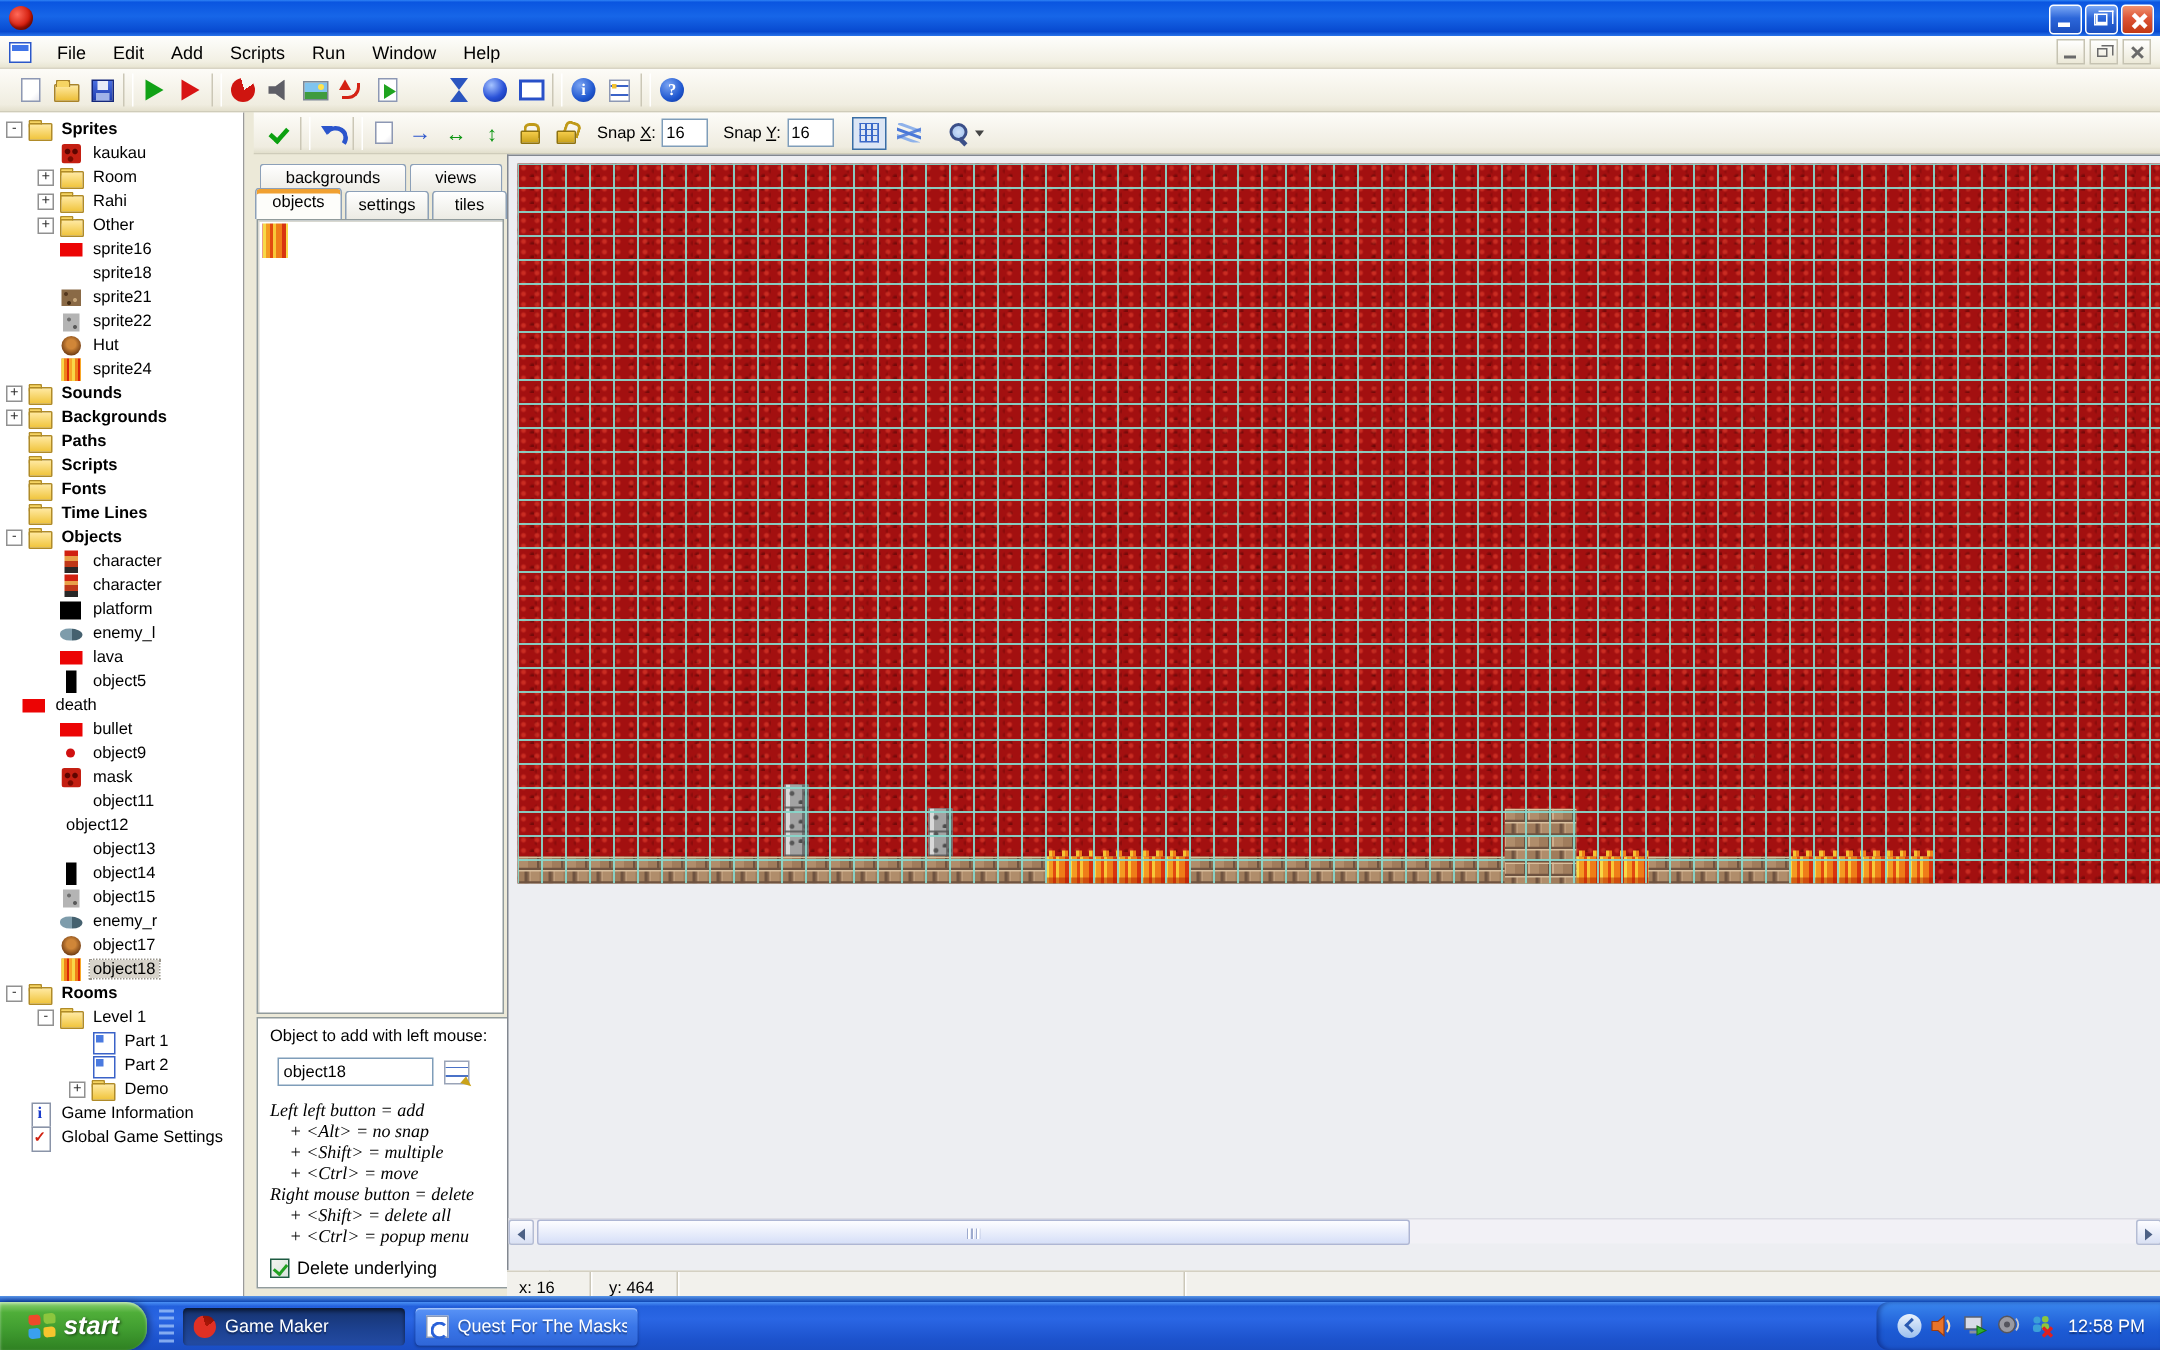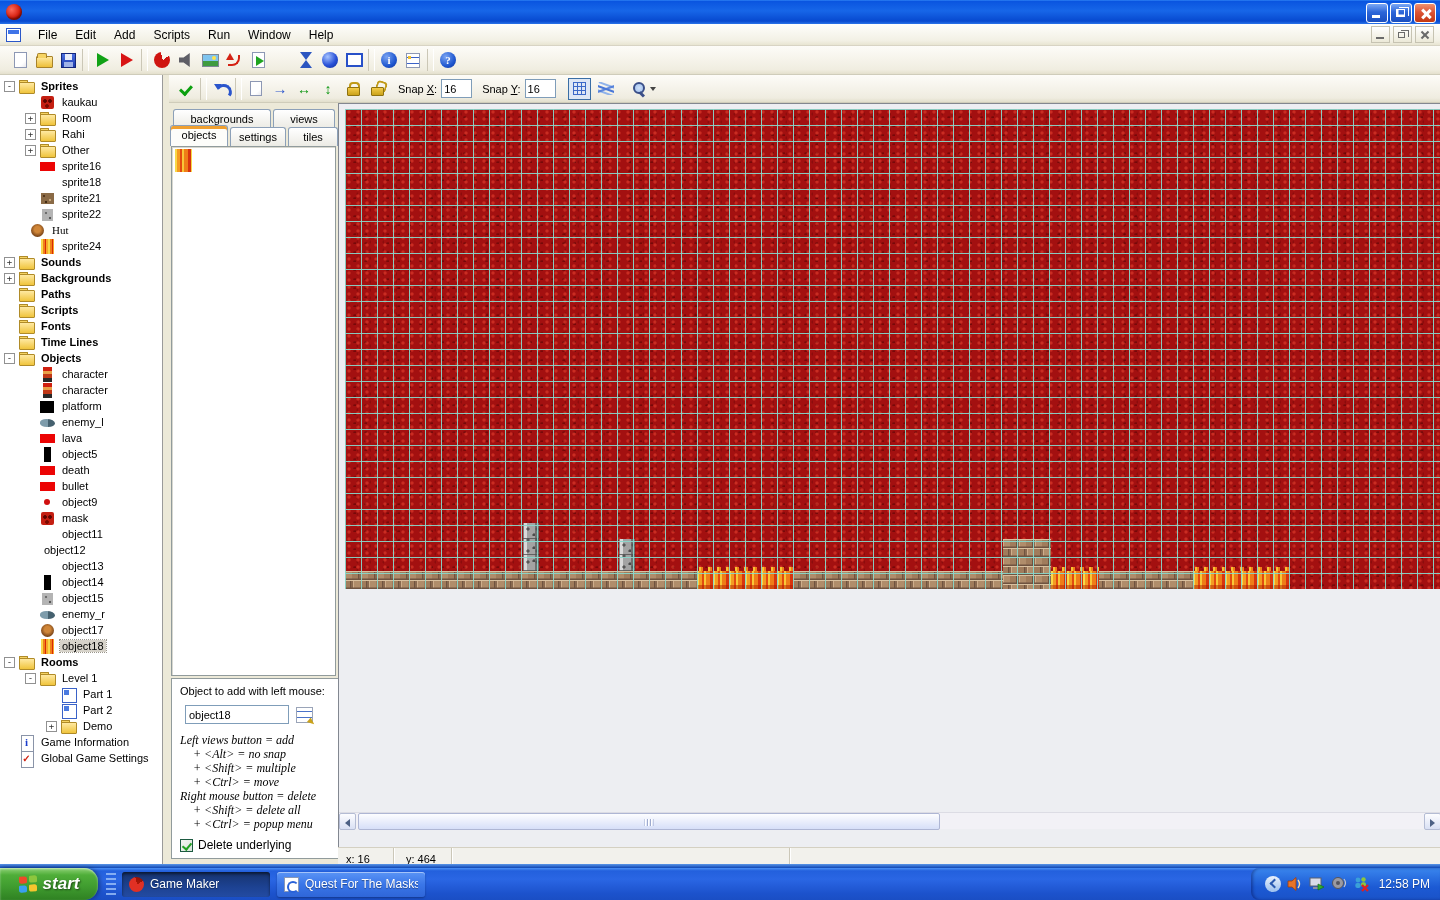--- a/index.html
+++ b/index.html
@@ -461,21 +461,21 @@
         <div class="trow" style="padding-left: 25px;">
           <span class="exp exp-none"></span>
           <span class="ti icon-brown"></span>
           <span class="tlabel">sprite21</span>
         </div>
         <div class="trow" style="padding-left: 25px;">
           <span class="exp exp-none"></span>
           <span class="ti icon-gray"></span>
           <span class="tlabel">sprite22</span>
         </div>
-        <div class="trow" style="padding-left: 15px; font-family: Liberation Serif, serif;">
+        <div class="trow" style="padding-left: 25px;">
           <span class="exp exp-none"></span>
           <span class="ti icon-hut"></span>
           <span class="tlabel">Hut</span>
         </div>
         <div class="trow" style="padding-left: 25px;">
           <span class="exp exp-none"></span>
           <span class="ti icon-lava"></span>
           <span class="tlabel">sprite24</span>
         </div>
         <div class="trow bold" style="padding-left: 4px;">
@@ -536,21 +536,21 @@
         <div class="trow" style="padding-left: 25px;">
           <span class="exp exp-none"></span>
           <span class="ti icon-red"></span>
           <span class="tlabel">lava</span>
         </div>
         <div class="trow" style="padding-left: 25px;">
           <span class="exp exp-none"></span>
           <span class="ti icon-blacktall"></span>
           <span class="tlabel">object5</span>
         </div>
-        <div class="trow" style="padding-left: 25px;">
+        <div class="trow" style="">
           <span class="exp exp-none"></span>
           <span class="ti icon-red"></span>
           <span class="tlabel">death</span>
         </div>
         <div class="trow" style="padding-left: 25px;">
           <span class="exp exp-none"></span>
           <span class="ti icon-red"></span>
           <span class="tlabel">bullet</span>
         </div>
         <div class="trow" style="padding-left: 25px;">
@@ -654,21 +654,21 @@
     </div>
 
     <div class="addpanel">
       <div class="addcaption">Object to add with left mouse:</div>
       <div class="objrow">
         <input class="objinput" value="object18" style="">
         <span class="menubtn"></span>
       </div>
       <div class="helptext">
 
-      <div class="helpline">Left views button = add</div>
+      <div class="helpline">Left left button = add</div>
           <div class="helpline" style="padding-left: 13px;">+ &lt;Alt&gt; = no snap</div>
           <div class="helpline" style="padding-left: 13px;">+ &lt;Shift&gt; = multiple</div>
           <div class="helpline" style="padding-left: 13px;">+ &lt;Ctrl&gt; = move</div>
           <div class="helpline">Right mouse button = delete</div>
           <div class="helpline" style="padding-left: 13px;">+ &lt;Shift&gt; = delete all</div>
           <div class="helpline" style="padding-left: 13px;">+ &lt;Ctrl&gt; = popup menu</div>
         </div>
       <div class="checkrow">
         <span class="checkbox"></span>
         <span class="checklabel">Delete underlying</span>

